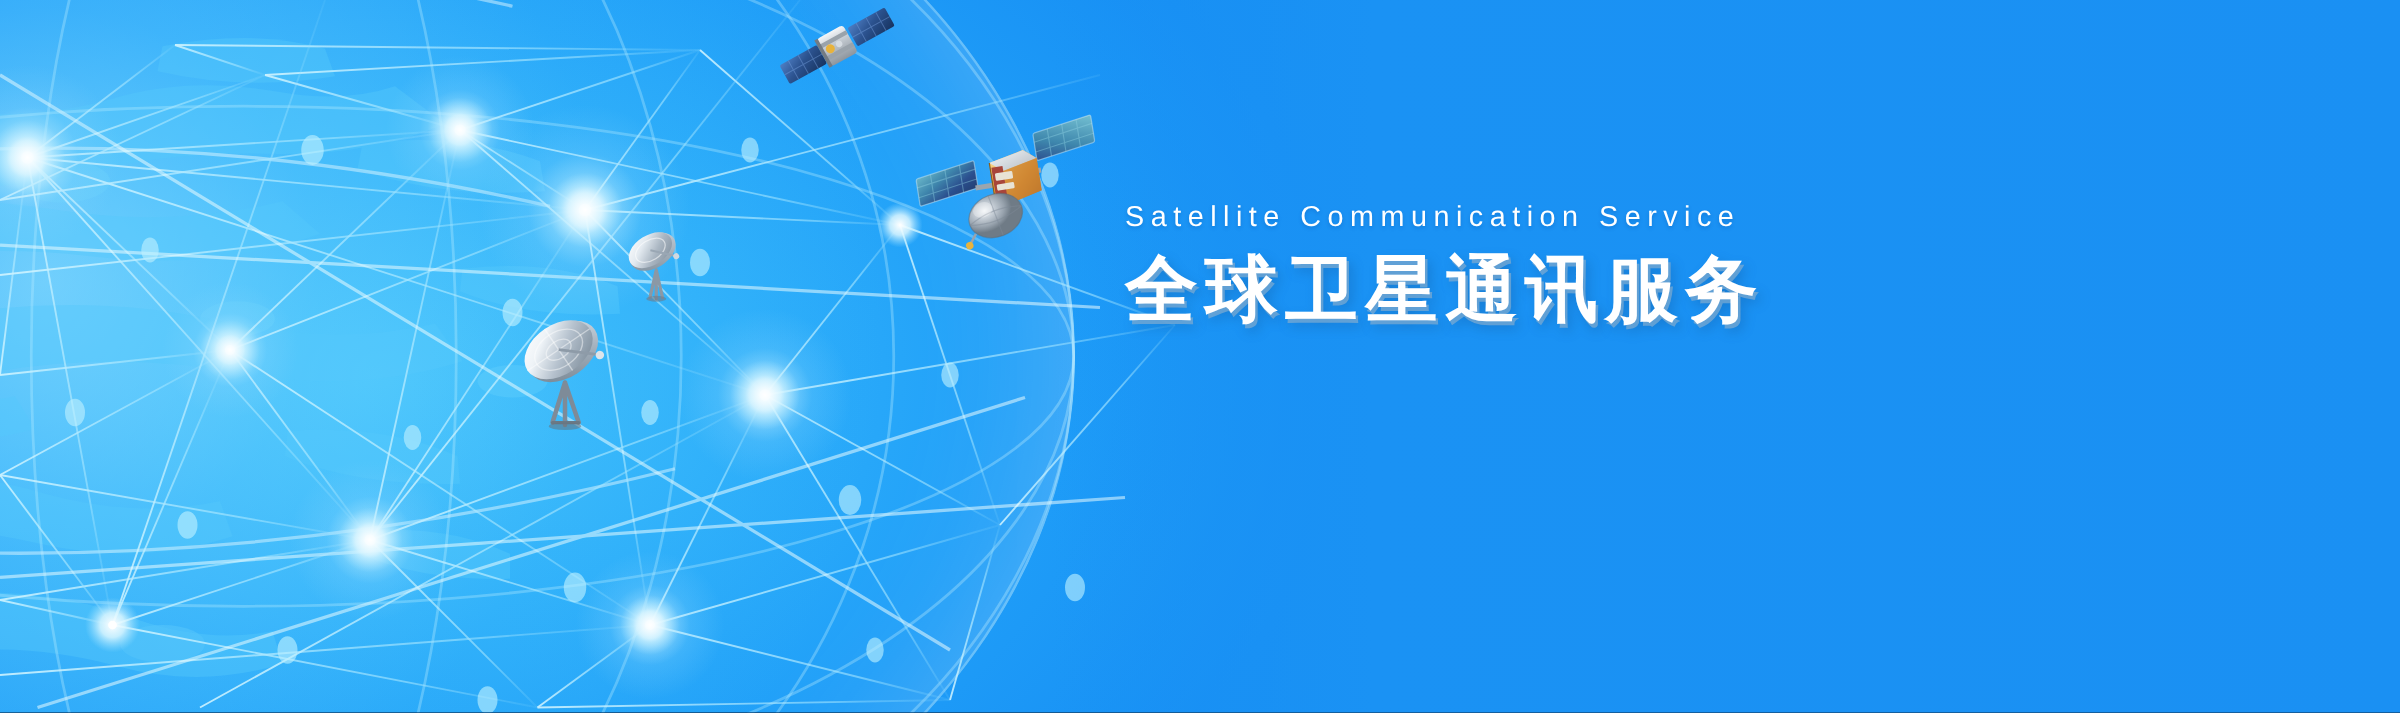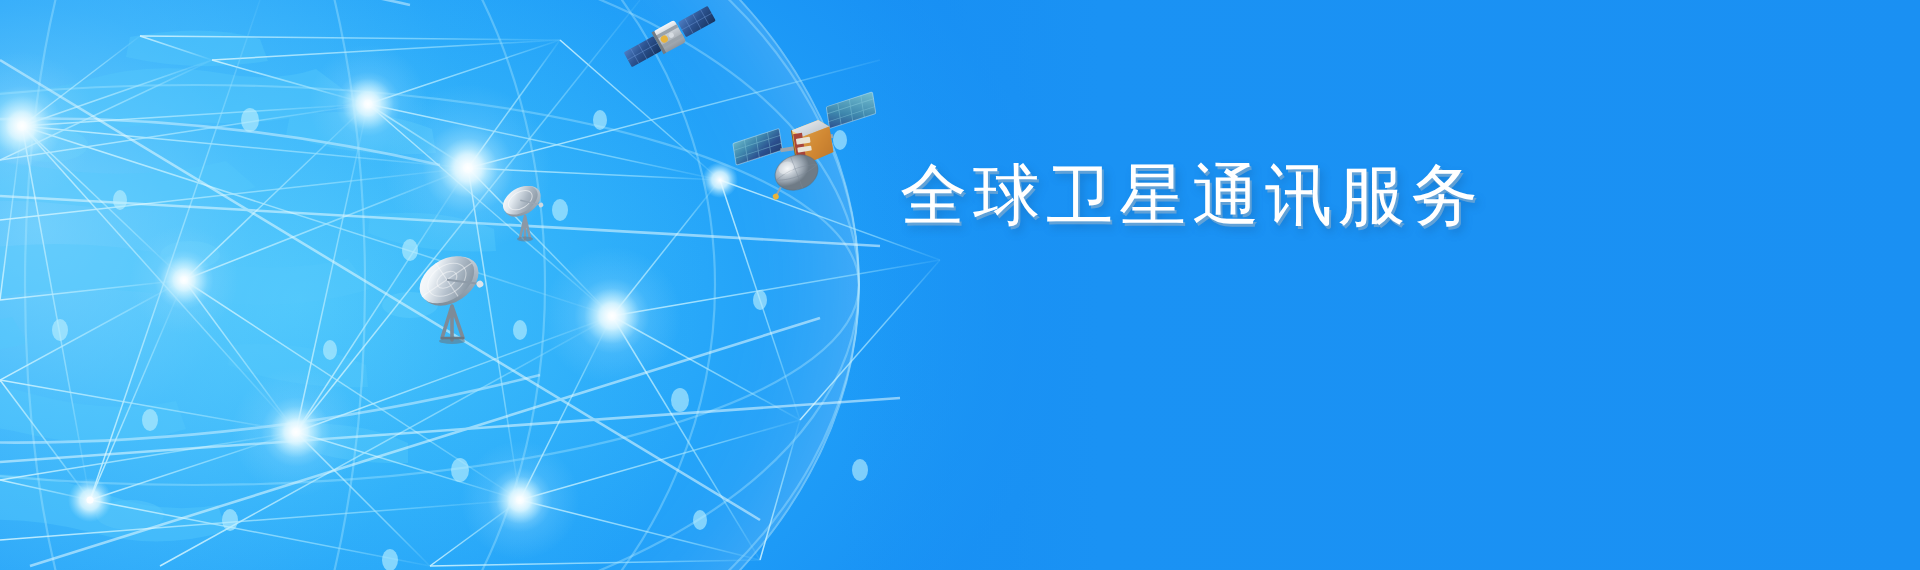--- a/index.html
+++ b/index.html
@@ -84,23 +84,23 @@
     font-size:23px;
     letter-spacing:5.2px;
     font-weight:400;
     white-space:nowrap;
     margin:0 0 14px 0;
     text-shadow:0 1px 3px rgba(0,70,150,.28);
   }
   .headline{
     margin:0;
     color:#ffffff;
-    font-size:67px;
+    font-size:58px;
     line-height:1.06;
-    font-weight:400;
+    font-weight:700;
     letter-spacing:6px;
     white-space:nowrap;
     font-family:"DejaVu Sans","Liberation Sans",sans-serif;
     text-shadow:
       2px 3px 0 rgba(122,170,210,.75),
       4px 6px 9px rgba(20,90,160,.42);
   }
 </style>
 </head>
 <body>
@@ -468,16 +468,17 @@
           </g>
           <ellipse cx="52" cy="54" rx="8" ry="6" fill="#ffffff" opacity=".3"></ellipse>
           <path d="M40 70 L33 76" stroke="#98a3ae" stroke-width="2"></path>
           <circle cx="32" cy="77" r="3" fill="#e8b33c"></circle>
         </g>
       </g>
     </svg>
   </div>
 
   <div class="copy">
+    <p class="eyebrow">Satellite Communication Service</p>
     <h1 class="headline">全球卫星通讯服务</h1>
   </div>
 
 </div>
 
 </body></html>

